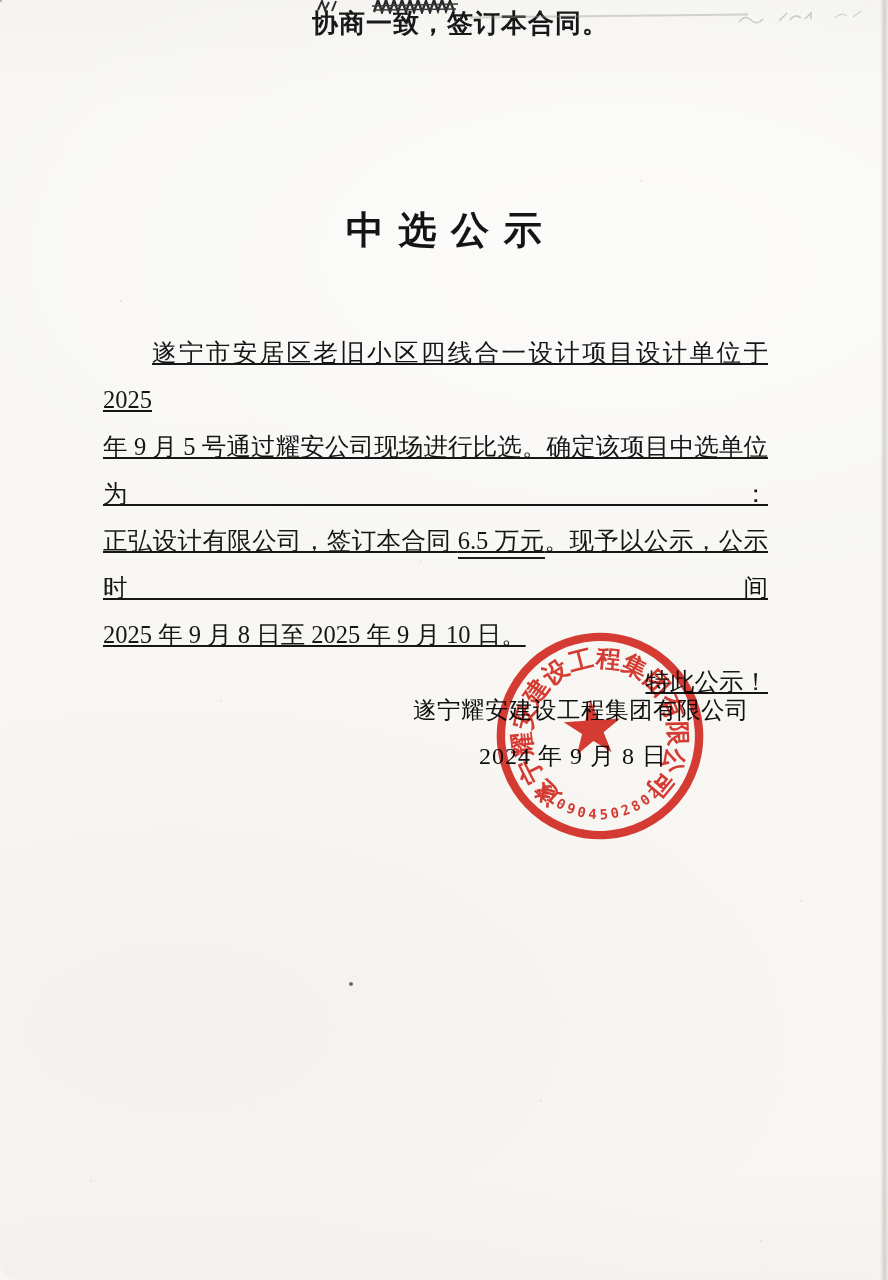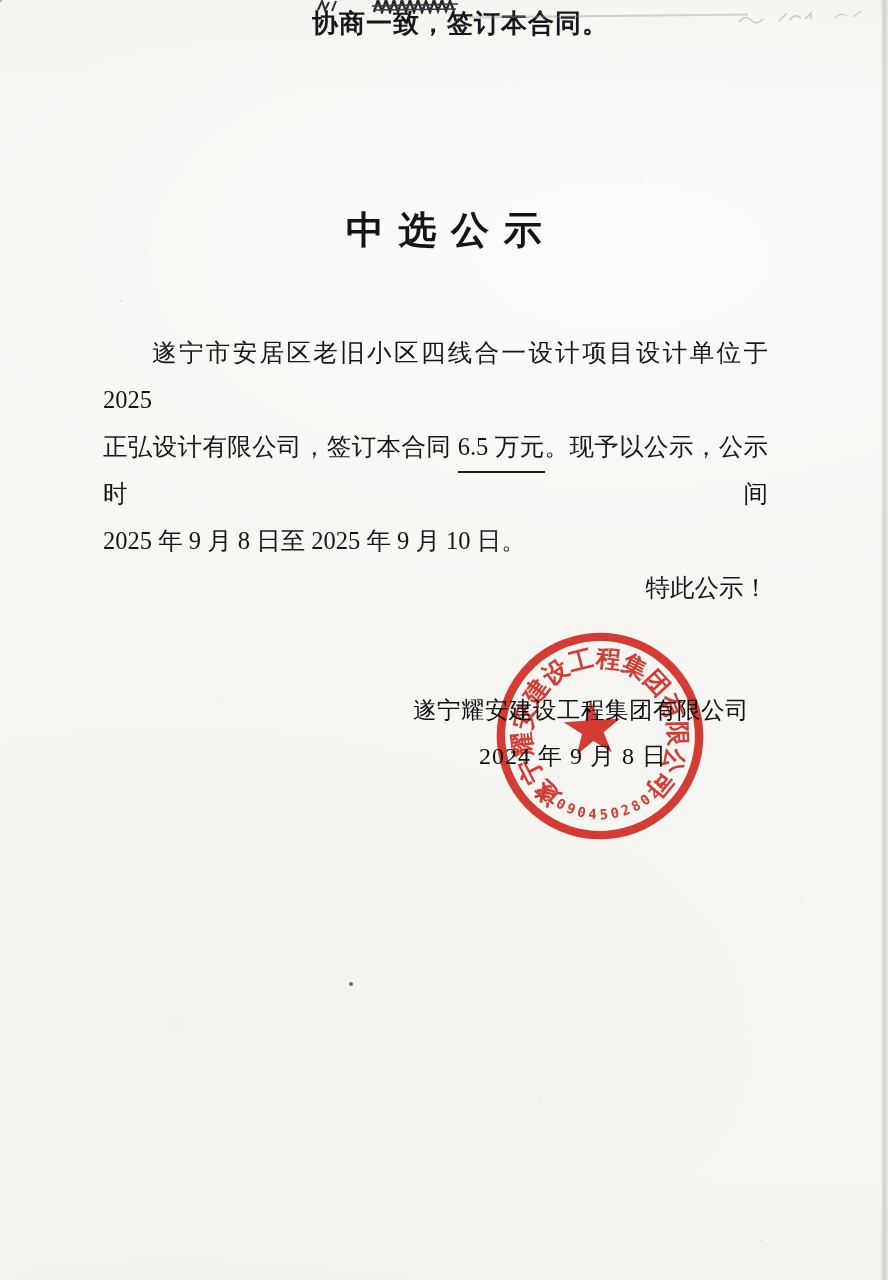--- a/index.html
+++ b/index.html
@@ -47,25 +47,25 @@
   .faint-marks-tr{position:absolute;left:735px;top:6px;opacity:.55;}
   .doc-title{
     position:absolute;left:330px;top:189px;margin:16px;
     font-family:"Liberation Sans","DejaVu Sans",sans-serif;
     font-size:38px;font-weight:700;color:#141414;letter-spacing:2px;white-space:nowrap;
   }
   .body-block{
     position:absolute;left:103px;top:329px;width:665px;
     font-size:24.5px;color:#161616;line-height:47px;
   }
-  .bline{display:block;min-height:47px;}
+  .bline{display:block;min-height:47px;text-decoration:underline;}
   .just{text-align:justify;text-align-last:justify;}
   .indent1{text-indent:49px;}
   .indent5{text-indent:52px;text-align:right;}
-  .uline{border-bottom:2px solid #1c1c1c;padding-bottom:11px;}
+  .uline{border-bottom:2px solid #1c1c1c;padding-bottom:3px;}
   .sig-company{
     position:absolute;left:413px;top:694px;z-index:3;
     font-size:23.5px;color:#101010;letter-spacing:0.5px;white-space:nowrap;
     mix-blend-mode:multiply;
   }
   .sig-date{
     position:absolute;left:479px;top:740px;z-index:3;
     font-size:24px;color:#101010;letter-spacing:1px;white-space:nowrap;
     mix-blend-mode:multiply;
   }
@@ -98,20 +98,21 @@
   <svg class="faint-marks-tr" width="135" height="26" viewBox="0 0 135 26">
     <path d="M4 16 Q10 8 16 14 T28 13" stroke="#a9a6b0" stroke-width="1.6" fill="none"></path>
     <path d="M44 15 L52 7 M55 14 Q60 7 66 12 M70 13 L76 7 76 13" stroke="#a9a6b0" stroke-width="1.6" fill="none"></path>
     <path d="M100 12 Q106 6 112 10 M118 11 L126 5" stroke="#b4b1ba" stroke-width="1.4" fill="none"></path>
   </svg>
 
   <h1 class="doc-title">中 选 公 示</h1>
 
   <div class="body-block">
     <span class="bline just indent1">遂宁市安居区老旧小区四线合一设计项目设计单位于 2025</span>
+    <span class="bline just">年 9 月 5 号通过耀安公司现场进行比选。确定该项目中选单位为：</span>
     <span class="bline just"><span>正弘设计有限公司，签订本合同 </span><span class="uline">6.5 万元</span><span>。现予以公示，公示时间</span></span>
     <span class="bline">2025 年 9 月 8 日至 2025 年 9 月 10 日。</span>
     <span class="bline indent5">特此公示！</span>
   </div>
 
   <div class="stamp">
     <svg viewBox="0 0 220 220">
       <circle cx="110" cy="110" r="100" fill="none" stroke="#d7281d" stroke-width="8.5"></circle>
       <polygon points="103,73 109.8,93.7 131.5,93.7 113.9,106.6 120.6,127.3 103,114.5 85.4,127.3 92.1,106.6 74.5,93.7 96.2,93.7" fill="#d7281d"></polygon>
       <path id="sealArcPath" d="M 69.8 167.3 A 70 70 0 1 1 150.2 167.3" fill="none"></path>

